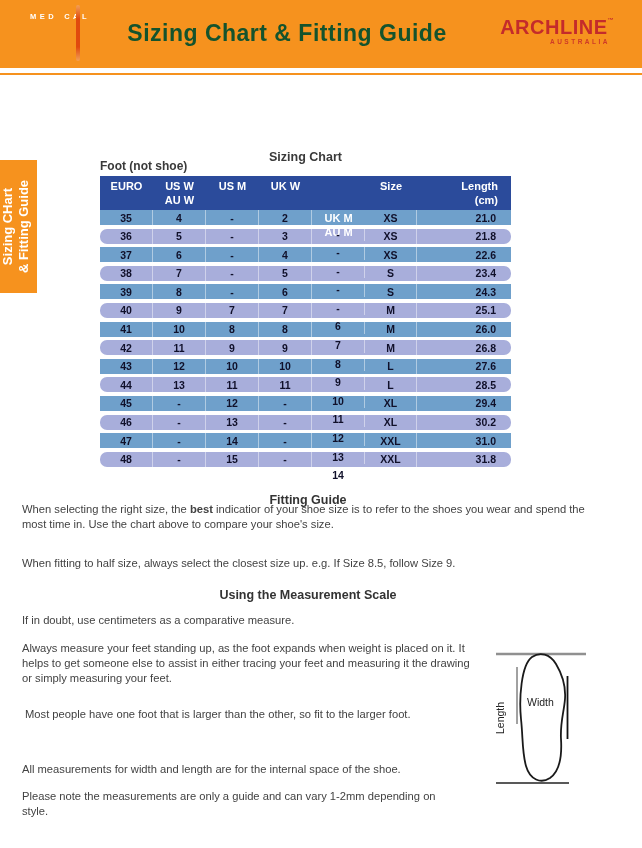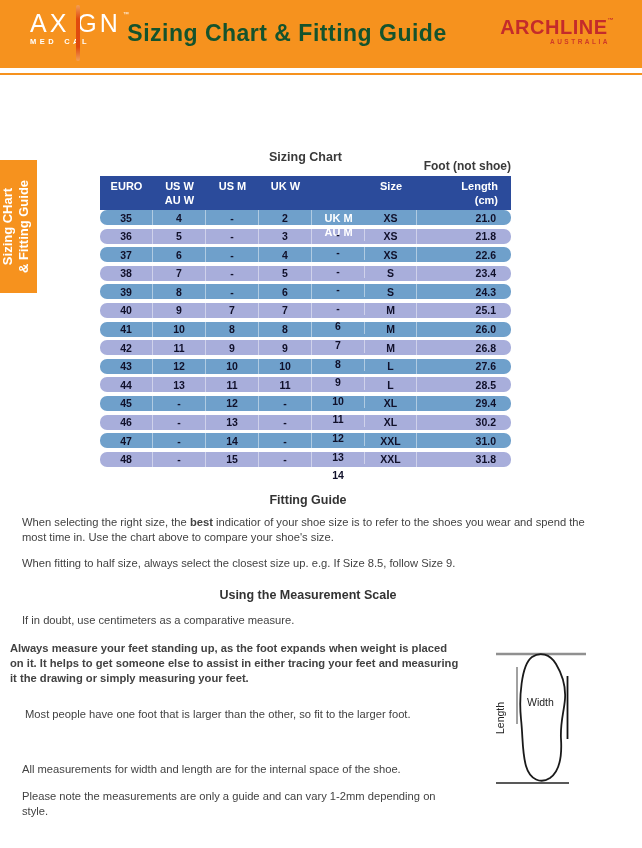--- a/index.html
+++ b/index.html
@@ -29,55 +29,49 @@
   .archline-name{font-size:20px;font-weight:bold;letter-spacing:0.5px;line-height:1;}
   .archline-tm{font-size:6px;vertical-align:top;}
   .archline-sub{font-size:6.5px;font-weight:bold;letter-spacing:2.5px;color:#ce3a28;margin-top:1px;margin-right:4px;}
   
   .side-tab{position:absolute;left:0;top:160px;width:37px;height:133px;background:var(--orange);}
   .side-tab-text{position:absolute;left:-48px;top:48px;width:133px;height:37px;
     transform:rotate(-90deg);text-align:center;color:#fff;font-weight:bold;font-size:13px;line-height:1.2;}
   
   .tbl-title{position:absolute;left:100px;top:150px;width:411px;text-align:center;
     font-size:12.5px;font-weight:bold;color:#3a3a3a;}
-  .tbl-note{position:absolute;left:100px;top:159px;width:411px;text-align:right;
+  .tbl-note{position:absolute;left:100px;top:159px;width:411px;text-align:left;
     font-size:12px;font-weight:bold;color:#3a3a3a;}
   .table{position:absolute;left:100px;top:176px;width:411px;}
   .thead{display:flex;background:var(--hdr-blue);height:34px;color:#fff;
     font-size:11px;font-weight:bold;line-height:1.25;}
   .th{padding-top:4px;text-align:center;}
   .th span{display:block;}
   .row{display:flex;height:15px;margin-bottom:3.6px;align-items:center;
     font-size:10.5px;font-weight:bold;color:#10102a;}
-  .row.steel{background:var(--row-steel);border-radius:7px;}
+  .row.steel{background:var(--row-steel);}
   .row.peri{background:var(--row-peri);border-radius:7px;}
   .cell{text-align:center;height:100%;display:flex;align-items:center;justify-content:center;}
   .c0,.hc0{width:53px;} .c1,.hc1{width:53px;} .c2,.hc2{width:53px;} .c3,.hc3{width:53px;}
   .c4,.hc4{width:53px;margin-top:32px;} .c5,.hc5{width:52px;} .c6,.hc6{width:94px;}
   .c0,.c1,.c2,.c3,.c4,.c5{border-right:1px solid rgba(255,255,255,0.45);}
   .hc6{text-align:right;padding-right:13px;}
   .c6{justify-content:flex-end;padding-right:15px;}
   
   .h-center{position:absolute;left:0;width:616px;text-align:center;font-size:12.5px;font-weight:bold;color:#333;}
   .para{position:absolute;font-size:11.2px;line-height:1.33;color:#424242;}
   
   .foot-diagram{position:absolute;left:495px;top:646px;width:145px;height:144px;}
 </style>
 </head>
 <body>
 
 <div class="banner">
   <div class="axign">
     <div class="axign-stroke"></div>
-    <div class="axign-line1">
-      <span>AX</span>
-      <span class="axign-gap"></span>
-      <span>GN</span>
-      <span class="axign-tm">™</span>
-    </div>
     <div class="axign-line2">
       <span>MED</span>
       <span class="axign-gap2"></span>
       <span>CAL</span>
     </div>
   </div>
 
   <div class="banner-title">Sizing Chart &amp; Fitting Guide</div>
 
   <div class="archline">
@@ -253,28 +247,28 @@
         <div class="cell c3">-</div>
         <div class="cell c4">14</div>
         <div class="cell c5">XXL</div>
         <div class="cell c6">31.8</div>
       </div>
     </div>
 </div>
 
 <div class="h-center" style="top:493px;">Fitting Guide</div>
 
-<p class="para" style="left:22px;top:515px;width:585px;"><span>When selecting the right size, the </span><b>best</b><span> indicatior of your shoe size is to refer to the shoes you wear and spend the most time in. Use the chart above to compare your shoe's size.</span></p>
+<p class="para" style="left:22px;top:502px;width:585px;"><span>When selecting the right size, the </span><b>best</b><span> indicatior of your shoe size is to refer to the shoes you wear and spend the most time in. Use the chart above to compare your shoe's size.</span></p>
 
 <p class="para" style="left:22px;top:556px;width:600px;">When fitting to half size, always select the closest size up. e.g. If Size 8.5, follow Size 9.</p>
 
 <div class="h-center" style="top:588px;">Using the Measurement Scale</div>
 
 <p class="para" style="left:22px;top:613px;width:560px;">If in doubt, use centimeters as a comparative measure.</p>
-<p class="para" style="left:10px;top:641px;width:450px;font-weight:bold;">Always measure your feet standing up, as the foot expands when weight is placed on it. It helps to get someone else to assist in either tracing your feet and measuring it the drawing or simply measuring your feet.</p>
+<p class="para" style="left:22px;top:641px;width:450px;">Always measure your feet standing up, as the foot expands when weight is placed on it. It helps to get someone else to assist in either tracing your feet and measuring it the drawing or simply measuring your feet.</p>
 <p class="para" style="left:25px;top:707px;width:560px;">Most people have one foot that is larger than the other, so fit to the larger foot.</p>
 <p class="para" style="left:22px;top:762px;width:560px;">All measurements for width and length are for the internal space of the shoe.</p>
 <p class="para" style="left:22px;top:789px;width:430px;">Please note the measurements are only a guide and can vary 1-2mm depending on style.</p>
 
 <div class="foot-diagram">
   <svg width="145" height="144" viewBox="0 0 145 144">
     <line x1="1" y1="8" x2="91" y2="8" stroke="#909090" stroke-width="2.6"></line>
     <line x1="1" y1="137" x2="74" y2="137" stroke="#222" stroke-width="1.5"></line>
     <path d="M37 11 C45 5.5, 55 8, 61 18 C67 28, 71 39, 70 53
              C69 66, 65 77, 66 93 C67 109, 65 125, 55 132

